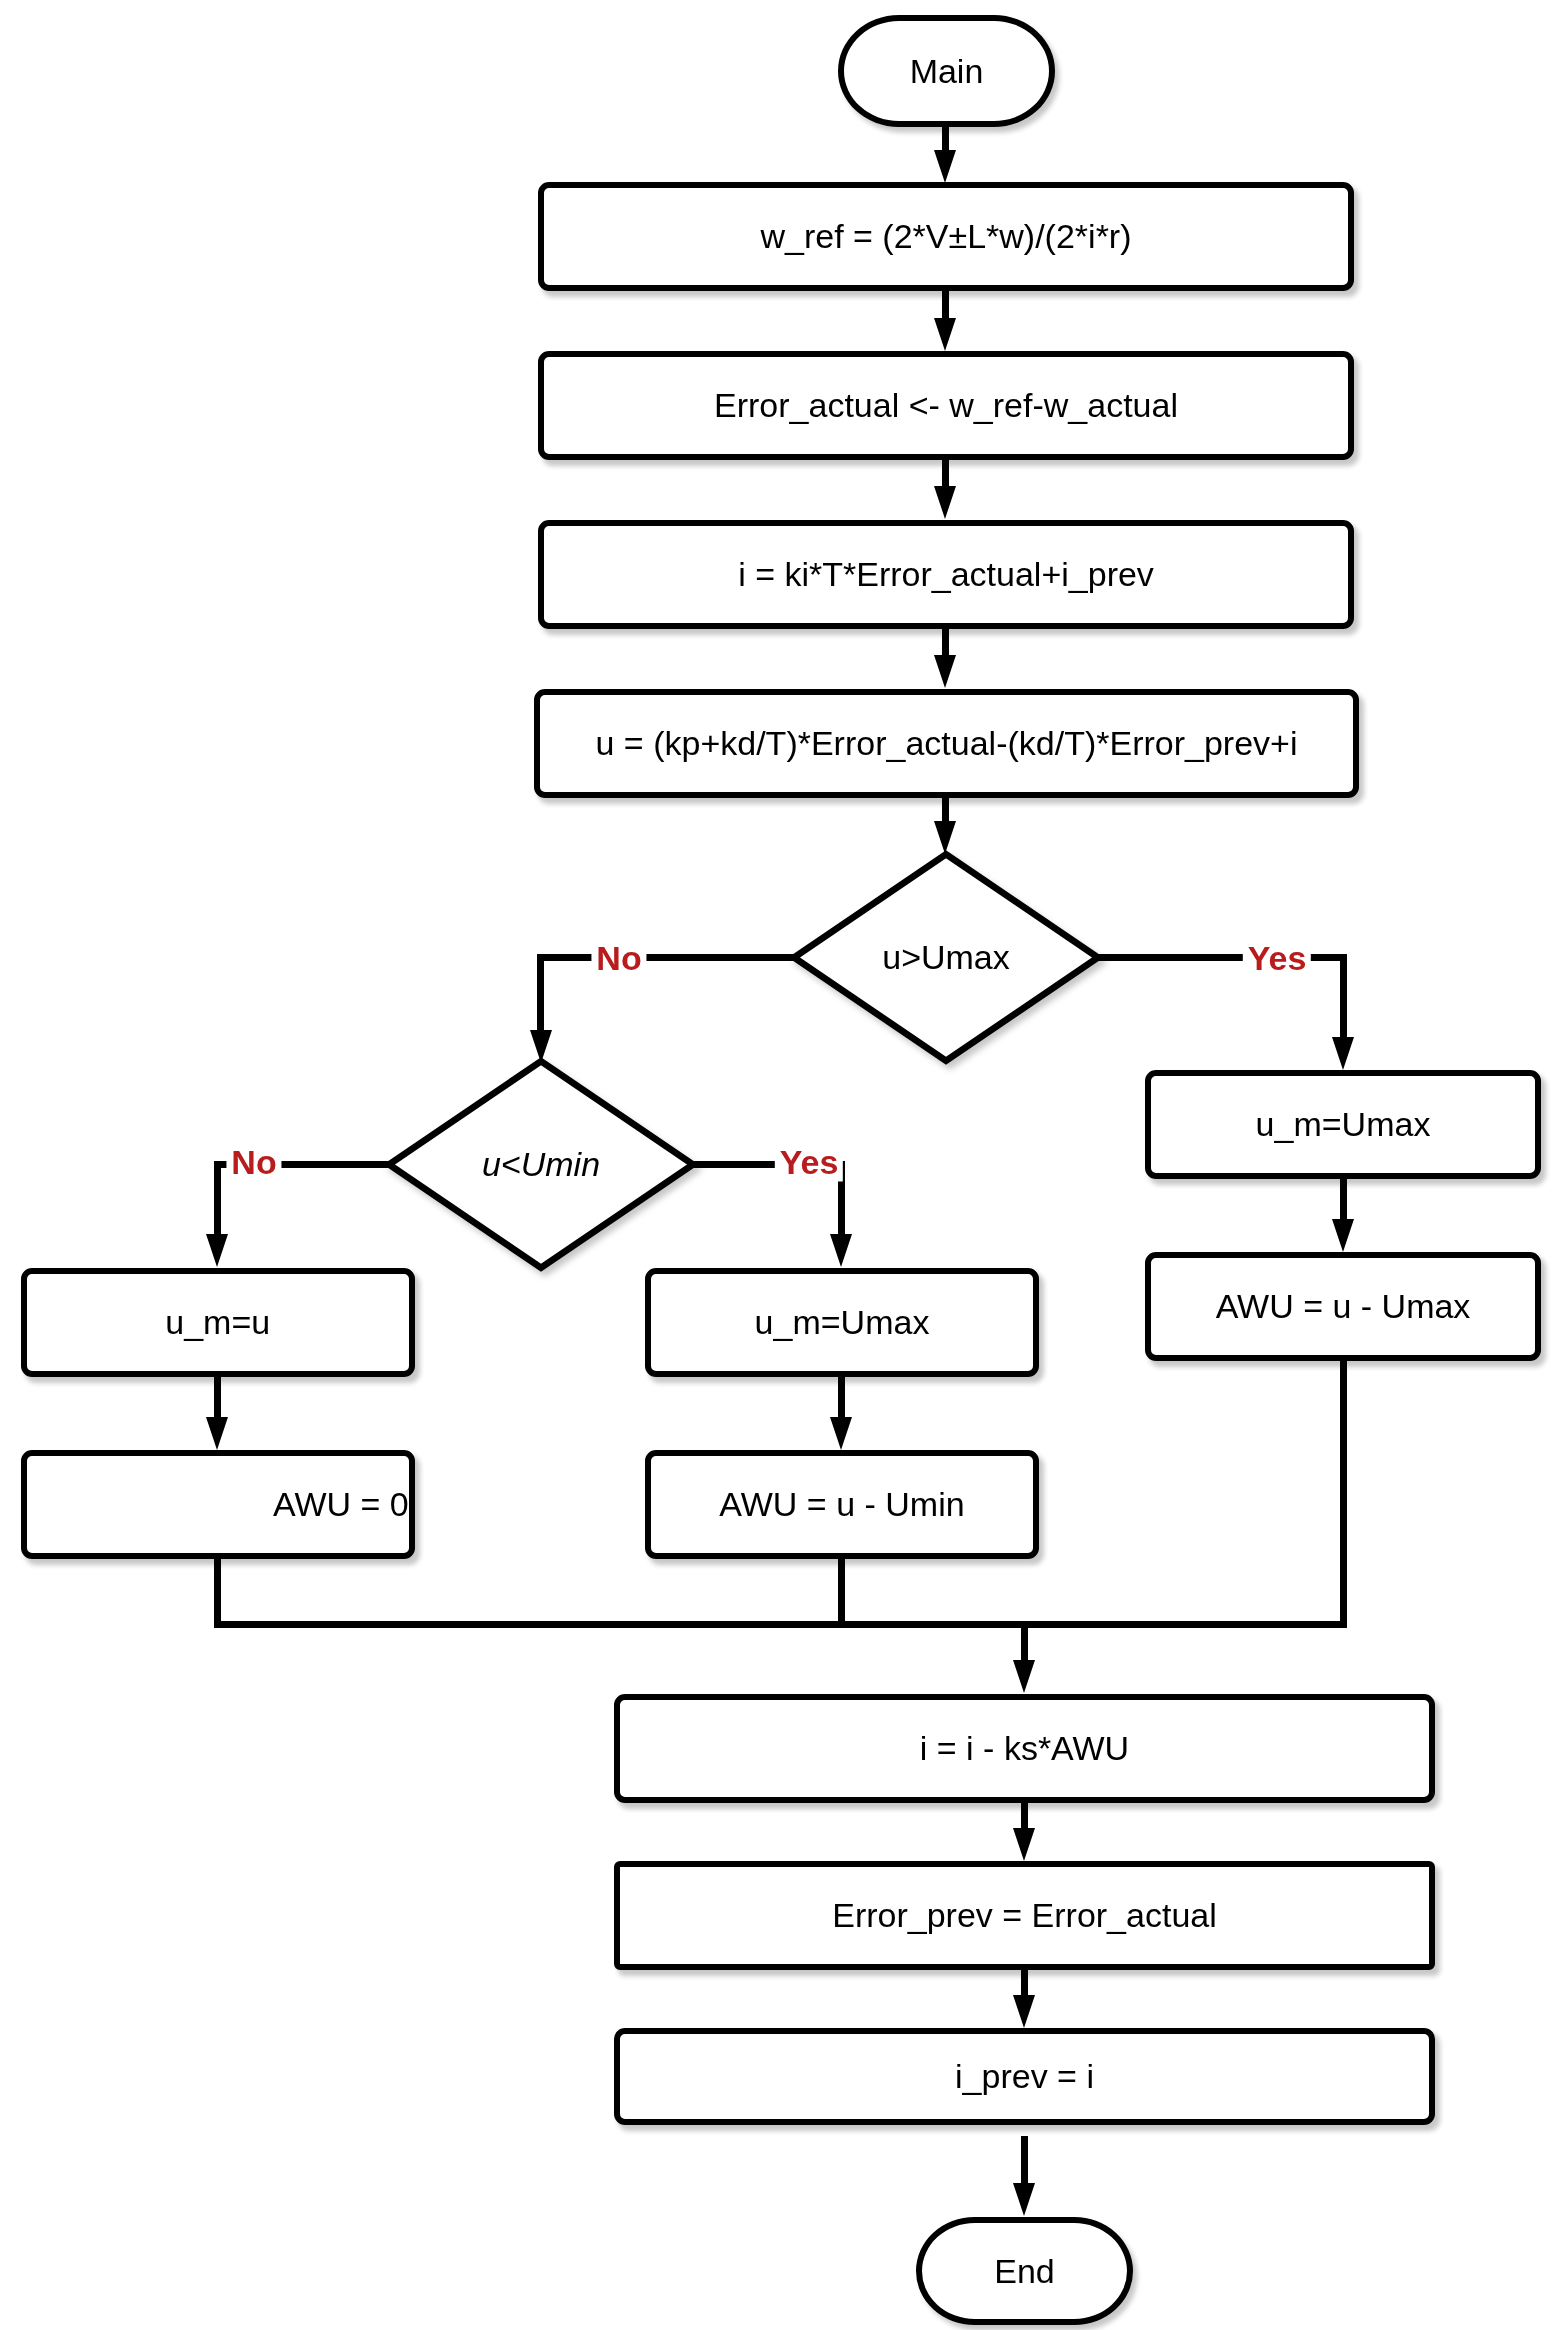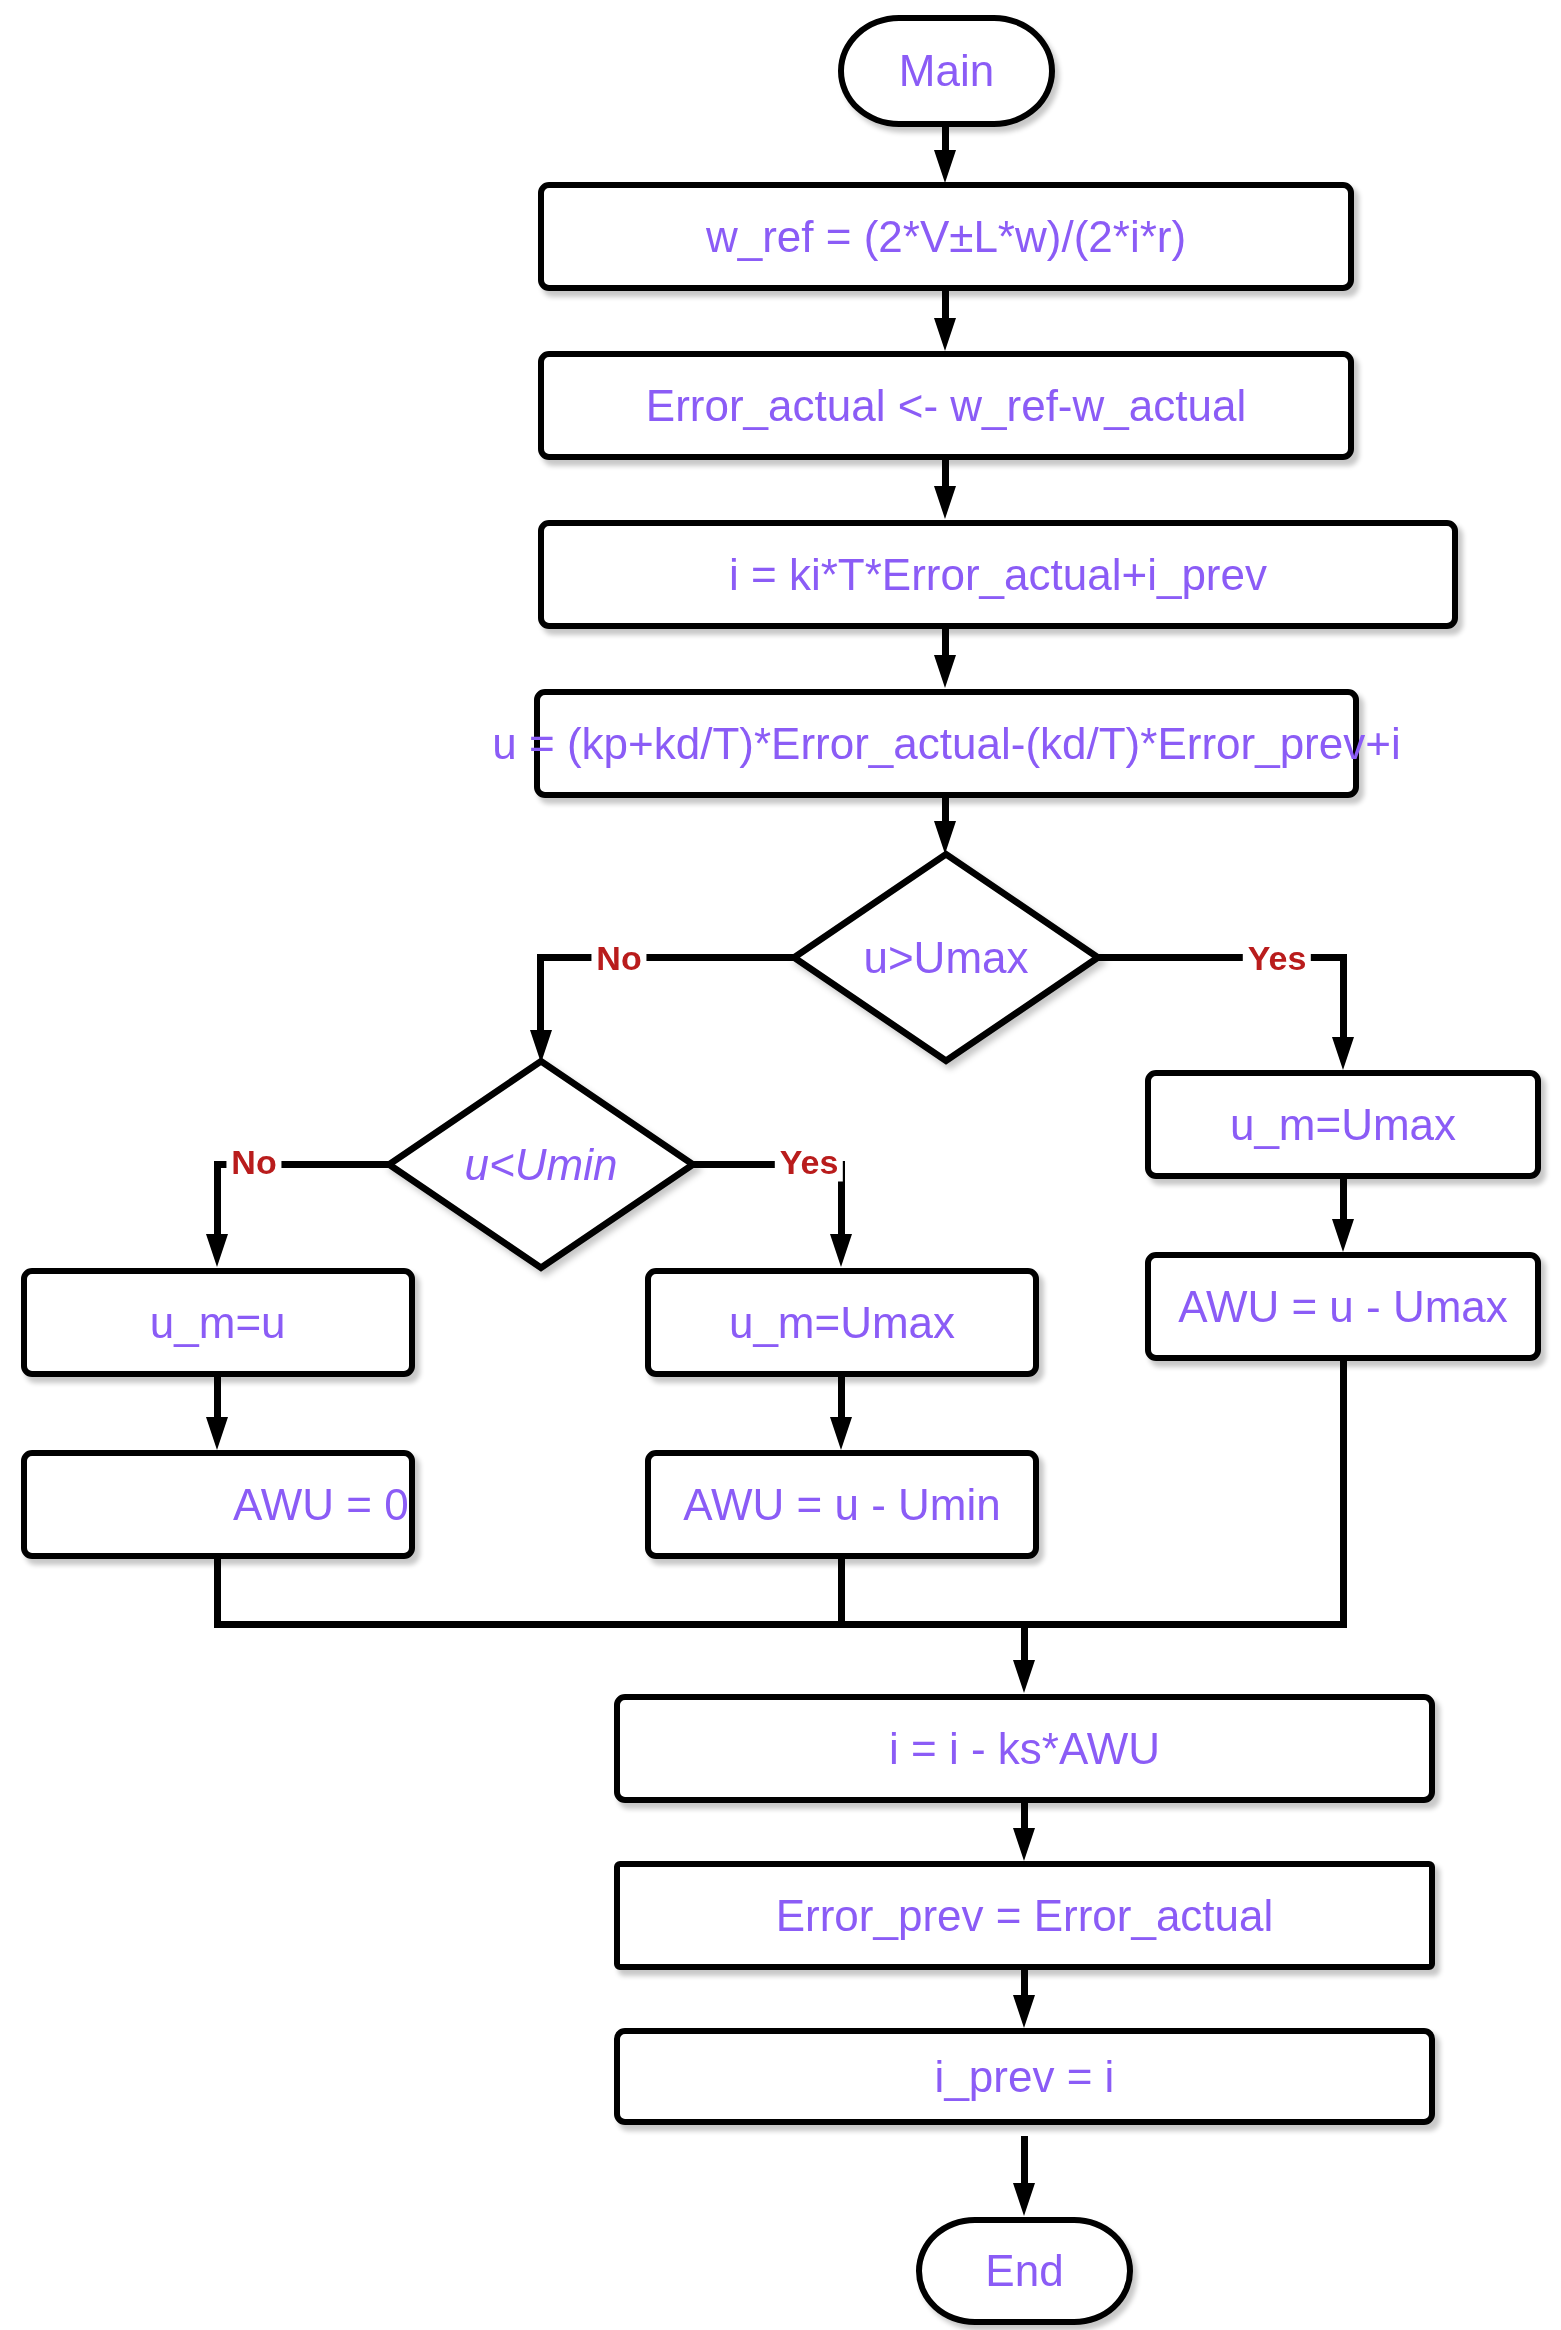--- a/index.html
+++ b/index.html
@@ -3,21 +3,21 @@
 <meta charset="utf-8">
 <style>
   html,body{margin:0;padding:0;background:#ffffff;}
   .canvas{position:relative;width:1561px;height:2330px;background:#ffffff;overflow:hidden;
           font-family:"Liberation Sans",sans-serif;}
   .node{position:absolute;background:#ffffff;border:6.7px solid #000000;box-sizing:border-box;
         display:flex;align-items:center;justify-content:center;
         box-shadow:4.3px 5.5px 4.9px rgba(0,0,0,0.22);}
   .box{border-radius:11px;}
   .stadium{border-radius:61px/56px;}
-  .lbl{font-size:44px;color:#8b5cf6;white-space:nowrap;font-weight:400;}
+  .lbl{font-size:34px;color:#000000;white-space:nowrap;font-weight:400;}
   .diamond-wrap{position:absolute;}
   .diamond-wrap svg{display:block;}
   .dlabel{position:absolute;left:0;top:0;right:0;bottom:0;display:flex;align-items:center;
           justify-content:center;}
   .vl{position:absolute;width:6.7px;background:#000000;}
   .hl{position:absolute;height:6.7px;background:#000000;}
   .ah{position:absolute;width:0;height:0;border-left:11.6px solid transparent;
       border-right:11.6px solid transparent;border-top:33px solid #000000;}
   .elabel{position:absolute;transform:translate(-50%,-50%);font-size:34px;font-weight:700;
           color:#b91c1c;background:#ffffff;padding:0 4.9px;white-space:nowrap;}
@@ -90,21 +90,21 @@
   </div>
 
   <div class="node box" style="left:538px;top:182px;width:816px;height:109px;">
     <span class="lbl">w_ref = (2*V±L*w)/(2*i*r)</span>
   </div>
 
   <div class="node box" style="left:538px;top:351px;width:816px;height:109px;">
     <span class="lbl">Error_actual &lt;- w_ref-w_actual</span>
   </div>
 
-  <div class="node box" style="left:538px;top:520px;width:920px;height:109px;">
+  <div class="node box" style="left:538px;top:520px;width:816px;height:109px;">
     <span class="lbl">i = ki*T*Error_actual+i_prev</span>
   </div>
 
   <div class="node box" style="left:534px;top:689px;width:825px;height:109px;">
     <span class="lbl">u = (kp+kd/T)*Error_actual-(kd/T)*Error_prev+i</span>
   </div>
 
   <div class="diamond-wrap" style="left:788px;top:848px;width:316px;height:219px;">
     <svg width="316" height="219" viewBox="0 0 520 360" style="filter:drop-shadow(4.3px 5.5px 3px rgba(0,0,0,0.22));">
       <polygon points="260,10 510,180 260,350 10,180" fill="#ffffff" stroke="#000000" stroke-width="11"></polygon>

